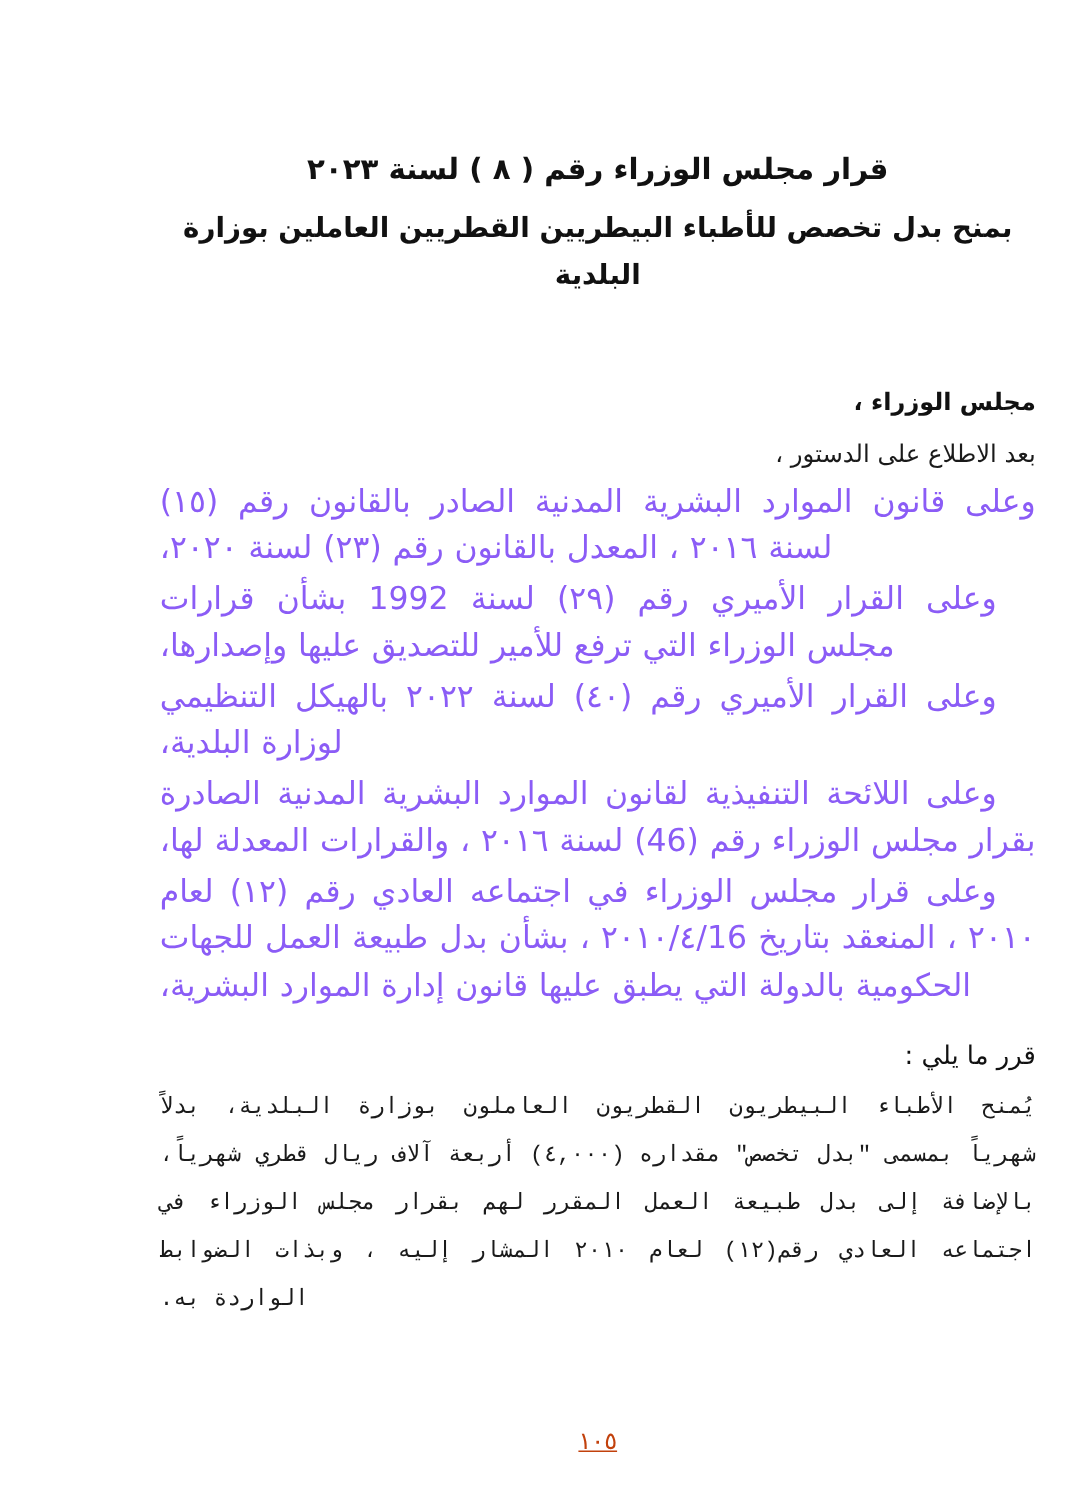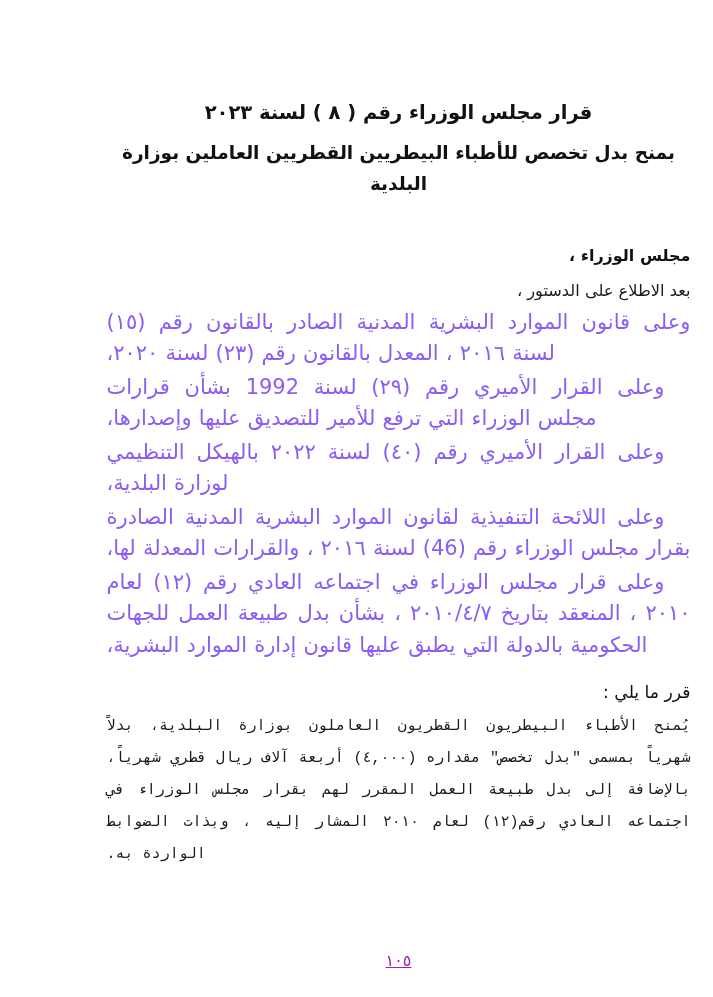--- a/index.html
+++ b/index.html
@@ -39,21 +39,21 @@
   }
   .doc-title-line.main {
     font-size: 19.5px;
     line-height: 30px;
     margin: 0 auto;
     width: 560px;
   }
   .doc-title-line.sub {
     font-size: 18.5px;
     line-height: 31px;
-    margin: 9px auto 0;
+    margin: 9px auto 12px;
     width: 600px;
   }
 
   
   .body-wrap {
     direction: rtl;
     margin: 0 auto;
     width: 584px;          
     padding-top: 42px;
   }
@@ -122,21 +122,21 @@
 
   
   .page-number {
     position: absolute;
     left: 0;
     right: 0;
     bottom: 27px;
     text-align: center;
     direction: rtl;
     font-size: 16px;
-    color: #a21caf;
+    color: #c2410c;
     letter-spacing: 1px;
     text-decoration: underline;
   }
 </style>
 </head>
 <body>
 
 <div class="page">
 
   <div class="title-block">
@@ -151,21 +151,21 @@
     <p class="line-right">بعد الاطلاع على الدستور ،</p>
 
     <p class="para">وعلى قانون الموارد البشرية المدنية الصادر بالقانون رقم (١٥) لسنة ٢٠١٦ ، المعدل بالقانون رقم (٢٣) لسنة ٢٠٢٠،</p>
 
     <p class="para first-indent">وعلى القرار الأميري رقم (٢٩) لسنة 1992 بشأن قرارات مجلس الوزراء التي ترفع للأمير للتصديق عليها وإصدارها،</p>
 
     <p class="para first-indent">وعلى القرار الأميري رقم (٤٠) لسنة ٢٠٢٢ بالهيكل التنظيمي لوزارة البلدية،</p>
 
     <p class="para first-indent">وعلى اللائحة التنفيذية لقانون الموارد البشرية المدنية الصادرة بقرار مجلس الوزراء رقم (46) لسنة ٢٠١٦ ، والقرارات المعدلة لها،</p>
 
-    <p class="para first-indent">وعلى قرار مجلس الوزراء في اجتماعه العادي رقم (١٢) لعام ٢٠١٠ ، المنعقد بتاريخ ٢٠١٠/٤/٧ ، بشأن بدل طبيعة العمل للجهات الحكومية بالدولة التي يطبق عليها قانون إدارة الموارد البشرية،</p>
+    <p class="para first-indent">وعلى قرار مجلس الوزراء في اجتماعه العادي رقم (١٢) لعام ٢٠١٠ ، المنعقد بتاريخ ٢٠١٠/٤/16 ، بشأن بدل طبيعة العمل للجهات الحكومية بالدولة التي يطبق عليها قانون إدارة الموارد البشرية،</p>
 
     <div class="decided">قرر ما يلي :</div>
 
 
     <p class="article-body">يُمنح الأطباء البيطريون القطريون العاملون بوزارة البلدية، بدلاً شهرياً بمسمى "بدل تخصص" مقداره (٤,٠٠٠) أربعة آلاف ريال قطري شهرياً، بالإضافة إلى بدل طبيعة العمل المقرر لهم بقرار مجلس الوزراء في اجتماعه العادي رقم(١٢) لعام ٢٠١٠ المشار إليه ، وبذات الضوابط الواردة به.</p>
 
   </div>
 
   <div class="page-number">١٠٥</div>
 

